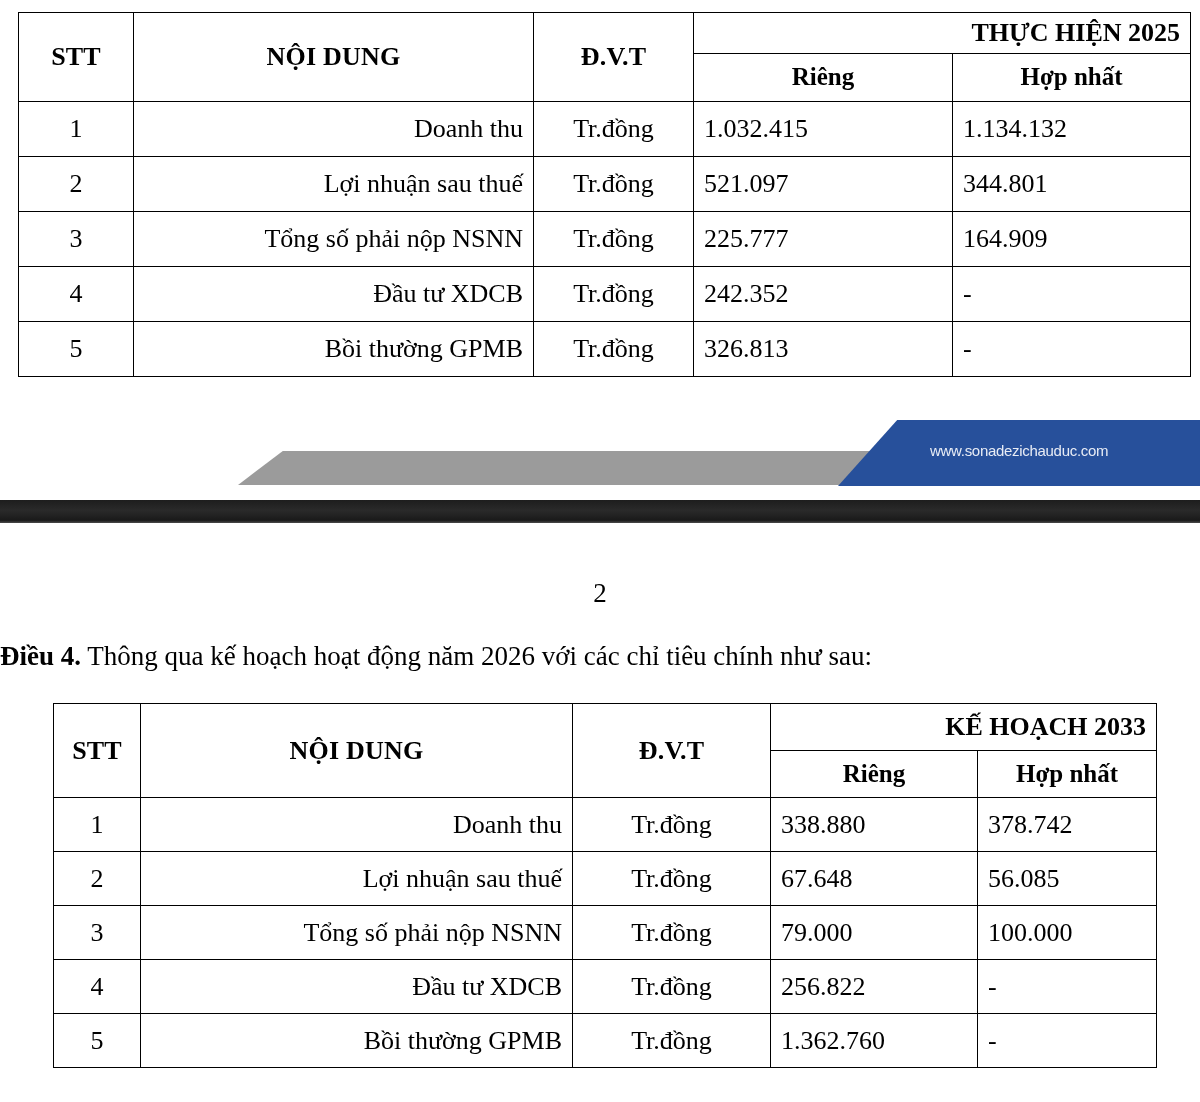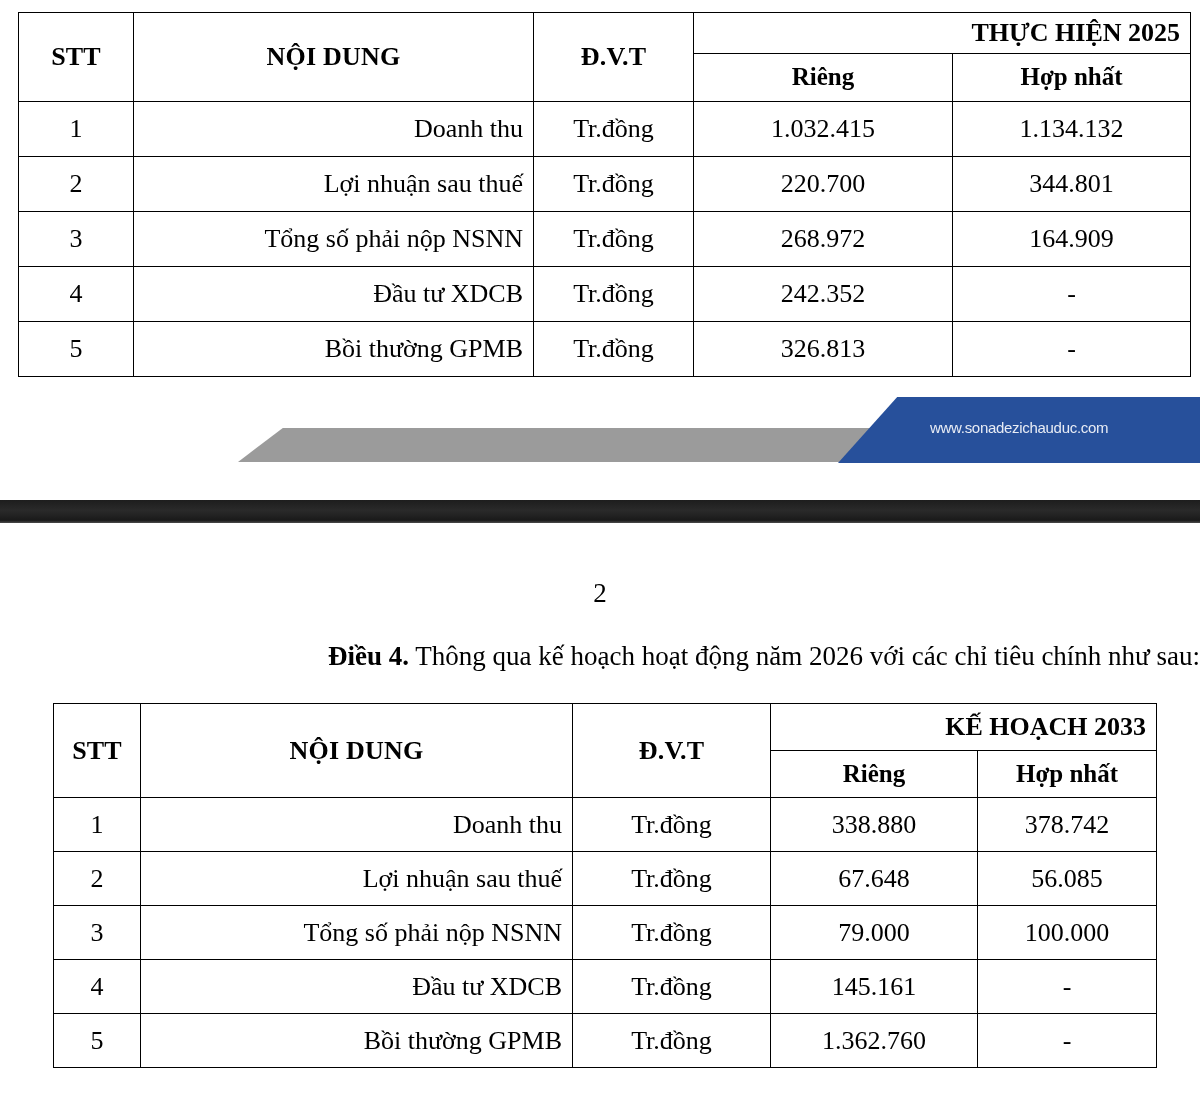--- a/index.html
+++ b/index.html
@@ -48,21 +48,21 @@
     font-weight: normal;
     vertical-align: middle;
     background: #ffffff;
   }
   .cell {
     padding: 4px 10px;
     line-height: 1.15;
   }
   .c-center { text-align: center; }
   .c-left   { text-align: right; }
-  .c-right  { text-align: center; }
+  .c-right  { text-align: left; }
 
   
   .hdr {
     font-weight: bold;
     font-size: 26px;
     letter-spacing: 0.2px;
   }
   .hdr-sub {
     font-weight: bold;
     font-size: 25px;
@@ -116,31 +116,31 @@
     left: 0;
     width: 1200px;
     text-align: center;
     font-size: 27px;
   }
   #article-heading {
     position: absolute;
     top: 118px;
     left: 0;
     width: 1200px;
-    text-align: right;
+    text-align: left;
     font-size: 27px;
     white-space: nowrap;
   }
   #article-heading .lead { font-weight: bold; }
 
   
   #footer-banner {
     position: absolute;
     left: 0;
-    top: 397px;
+    top: 420px;
     width: 1098px;
     height: 80px;
   }
   #banner-gray {
     position: absolute;
     left: 238px;
     top: 31px;
     width: 640px;
     height: 34px;
     background: #9b9b9b;
@@ -225,38 +225,38 @@
         <td>
             <div class="cell c-center bod">2</div>
           </td>
         <td>
             <div class="cell c-left bod">Lợi nhuận sau thuế</div>
           </td>
         <td>
             <div class="cell c-center bod">Tr.đồng</div>
           </td>
         <td>
-            <div class="cell c-right bod-num">220.700</div>
+            <div class="cell c-right bod-num">521.097</div>
           </td>
         <td>
             <div class="cell c-right bod-num">344.801</div>
           </td>
       </tr>
       <tr class="drow">
         <td>
             <div class="cell c-center bod">3</div>
           </td>
         <td>
             <div class="cell c-left bod">Tổng số phải nộp NSNN</div>
           </td>
         <td>
             <div class="cell c-center bod">Tr.đồng</div>
           </td>
         <td>
-            <div class="cell c-right bod-num">268.972</div>
+            <div class="cell c-right bod-num">225.777</div>
           </td>
         <td>
             <div class="cell c-right bod-num">164.909</div>
           </td>
       </tr>
       <tr class="drow">
         <td>
             <div class="cell c-center bod">4</div>
           </td>
         <td>
@@ -397,21 +397,21 @@
         <td>
             <div class="cell c-center bod">4</div>
           </td>
         <td>
             <div class="cell c-left bod">Đầu tư XDCB</div>
           </td>
         <td>
             <div class="cell c-center bod">Tr.đồng</div>
           </td>
         <td>
-            <div class="cell c-right bod-num">145.161</div>
+            <div class="cell c-right bod-num">256.822</div>
           </td>
         <td>
             <div class="cell c-right bod-num">-</div>
           </td>
       </tr>
       <tr class="drow">
         <td>
             <div class="cell c-center bod">5</div>
           </td>
         <td>

